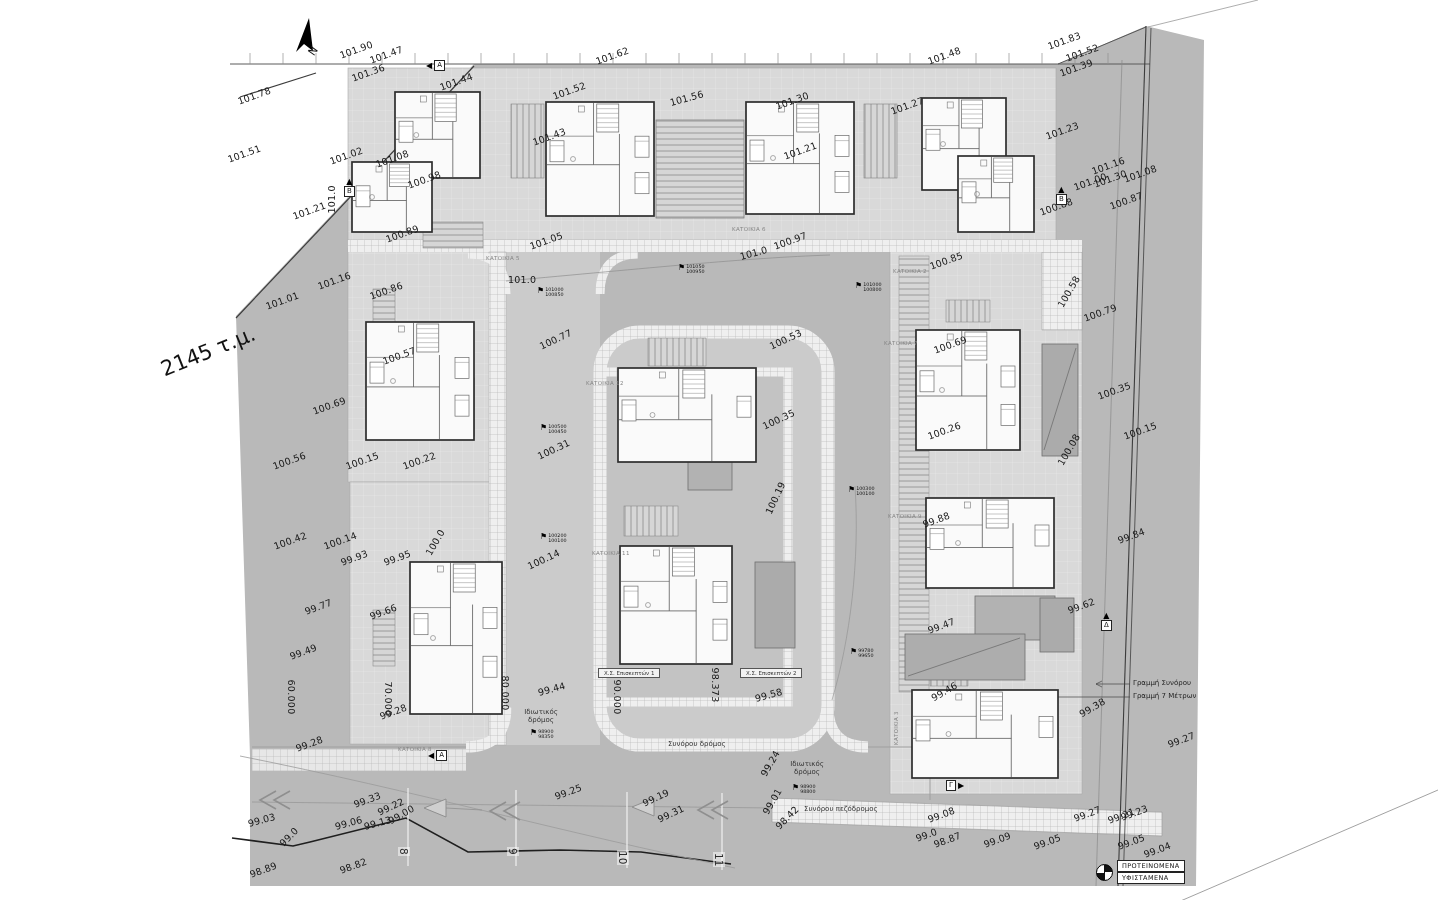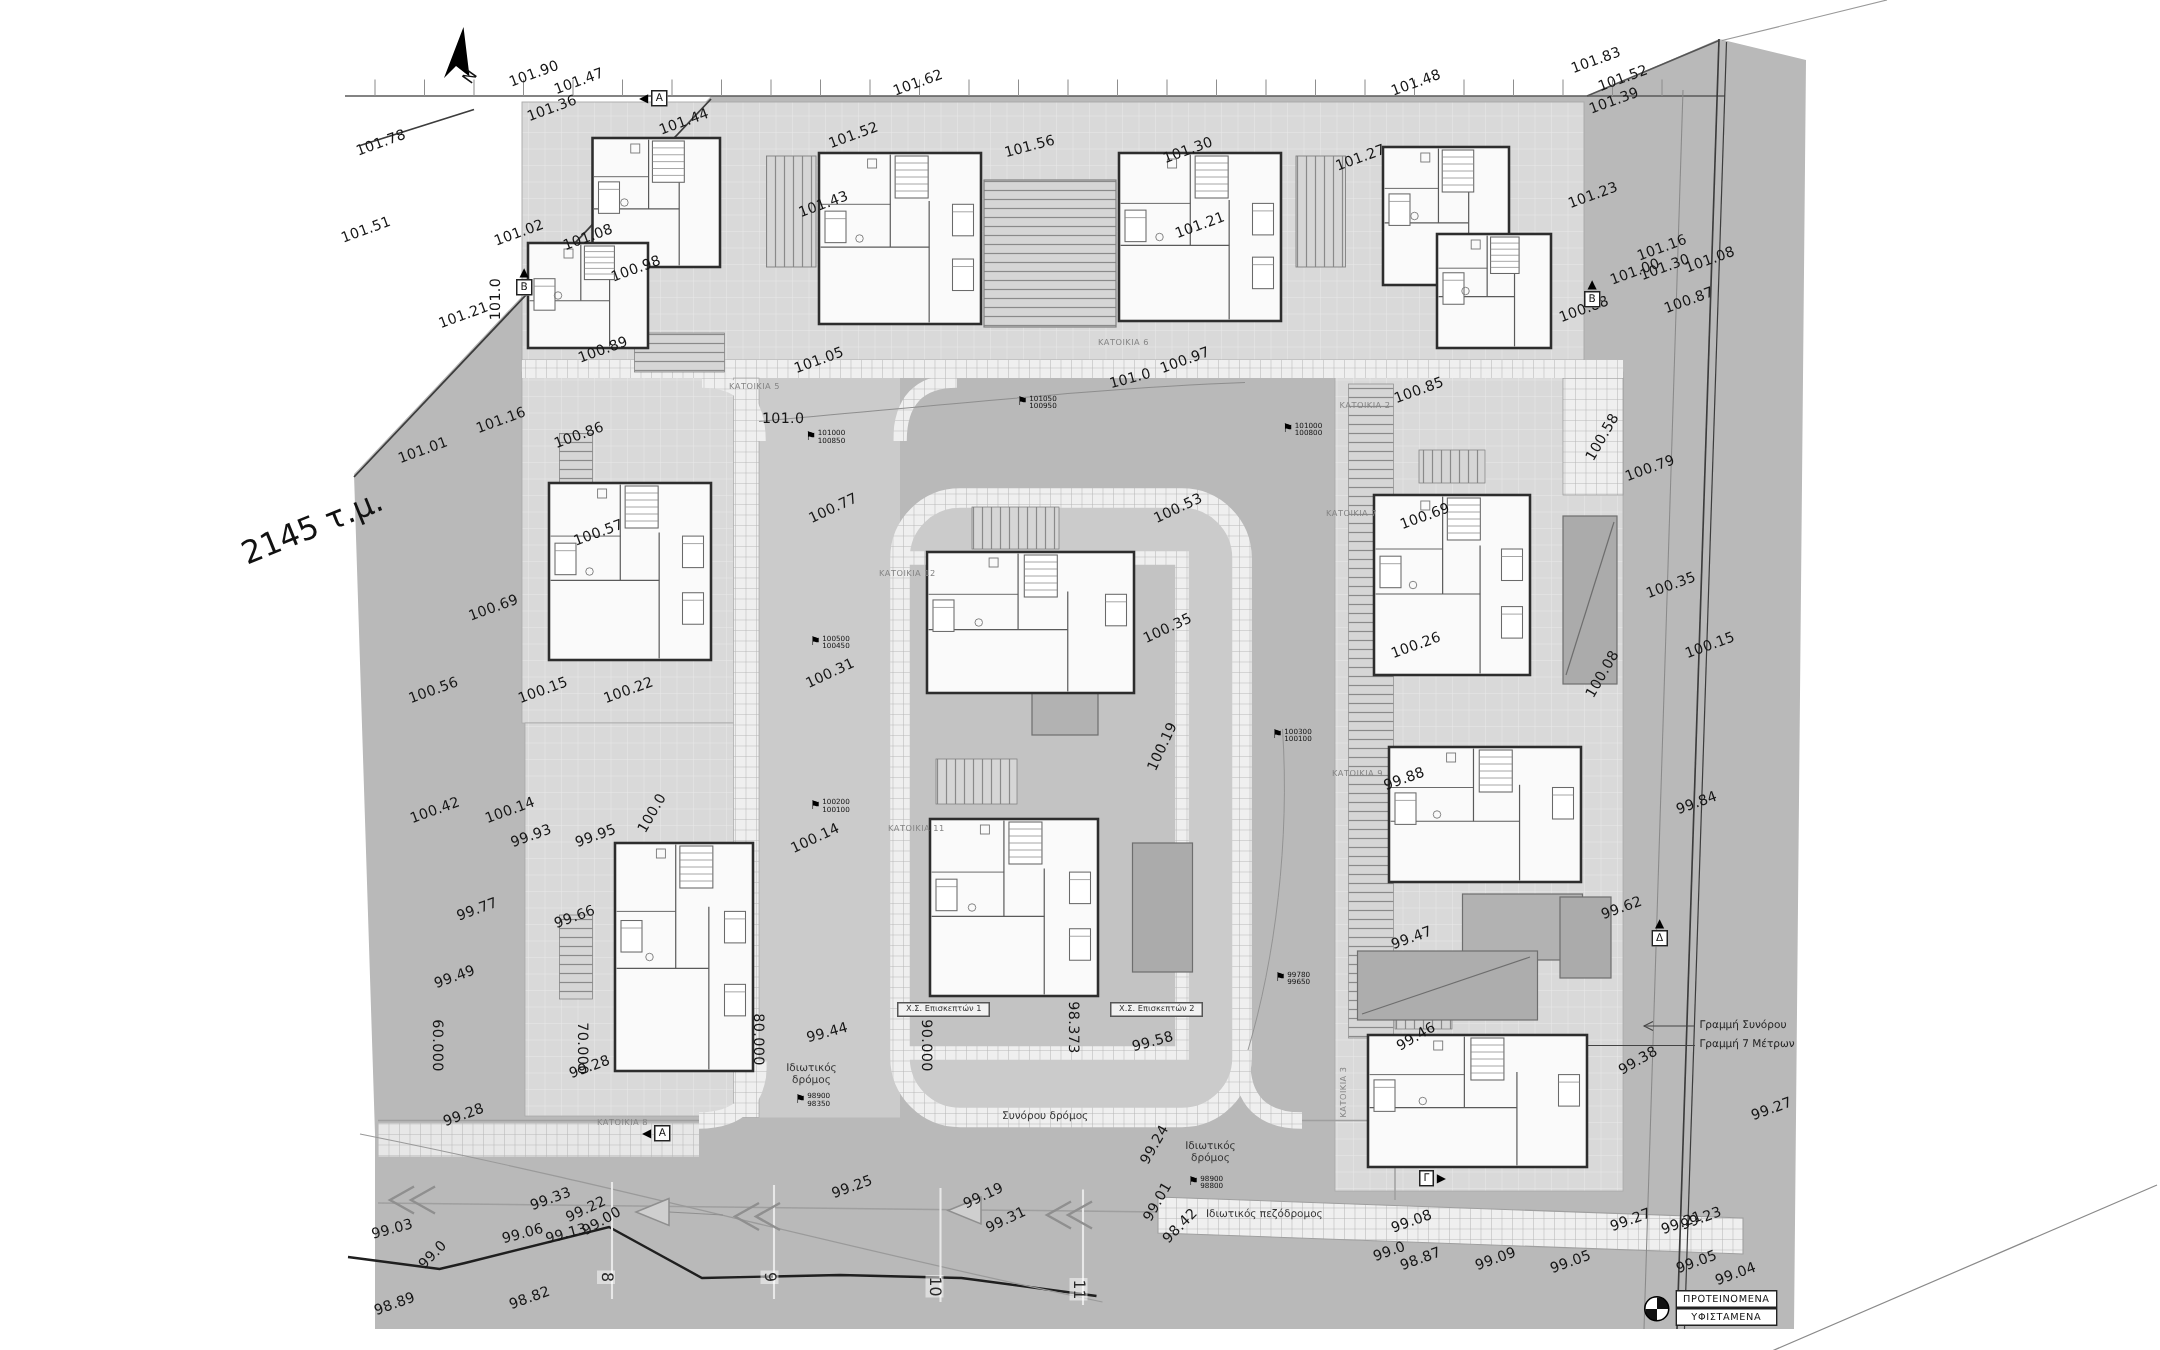--- a/index.html
+++ b/index.html
@@ -20,21 +20,21 @@
   .bm .flag{font-size:8px;line-height:8px;color:#000;}
   .bm .vals{display:flex;flex-direction:column;font-size:4.8px;line-height:5.4px;color:#111;}
   .marker{position:absolute;display:flex;align-items:center;gap:2px;z-index:3;}
   .marker.col{flex-direction:column;gap:0;align-items:center;}
   .marker .tri{font-size:8px;line-height:8px;color:#000;}
   .marker .box{border:.9px solid #222;background:#fff;font-size:7px;line-height:9px;padding:0 2px;color:#111;}
   .area{position:absolute;left:162px;top:358px;font-size:21px;color:#111;
         transform:rotate(-22deg);transform-origin:0 50%;z-index:3;}
   .north-n{position:absolute;left:311px;top:48px;font-size:11px;color:#111;
            transform:rotate(-55deg);transform-origin:0 50%;z-index:3;}
-  .legend{position:absolute;left:1096px;top:860px;display:flex;align-items:center;gap:4px;z-index:4;text-align:center;}
+  .legend{position:absolute;left:1096px;top:860px;display:flex;align-items:center;gap:4px;z-index:4;}
   .legend-sym{width:15px;height:15px;border-radius:50%;border:1px solid #000;
         background:conic-gradient(#111 0 90deg,#fff 90deg 180deg,#111 180deg 270deg,#fff 270deg 360deg);}
   .legend-box{border:.9px solid #222;background:#fff;font-size:6.5px;letter-spacing:.4px;
         padding:1px 4px;color:#111;}
 </style>
 </head>
 <body>
 
 <div id="stage">
 
@@ -564,21 +564,21 @@
     <span class="lbl house-name" style="left: 893px; top: 268px;">ΚΑΤΟΙΚΙΑ 2</span>
     <span class="lbl house-name" style="left: 884px; top: 340px;">ΚΑΤΟΙΚΙΑ 7</span>
     <span class="lbl house-name" style="left: 586px; top: 380px;">ΚΑΤΟΙΚΙΑ 12</span>
     <span class="lbl house-name" style="left: 592px; top: 550px;">ΚΑΤΟΙΚΙΑ 11</span>
     <span class="lbl house-name" style="left: 888px; top: 513px;">ΚΑΤΟΙΚΙΑ 9</span>
     <span class="lbl house-name" style="left: 398px; top: 746px;">ΚΑΤΟΙΚΙΑ 8</span>
     <span class="lbl house-name" style="left: 896px; top: 742px; transform: rotate(-90deg);">ΚΑΤΟΙΚΙΑ 3</span>
     <span class="lbl road two" style="left: 516px; top: 708px;">Ιδιωτικός δρόμος</span>
     <span class="lbl road two" style="left: 782px; top: 760px;">Ιδιωτικός δρόμος</span>
     <span class="lbl road" style="left: 668px; top: 740px;">Συνόρου δρόμος</span>
-    <span class="lbl road" style="left: 804px; top: 805px;">Ιδιωτικός πεζόδρομος</span>
+    <span class="lbl road" style="left: 804px; top: 805px;">Συνόρου πεζόδρομος</span>
     <span class="lbl parkbox" style="left: 598px; top: 668px;">Χ.Σ. Επισκεπτών 1</span>
     <span class="lbl parkbox" style="left: 740px; top: 668px;">Χ.Σ. Επισκεπτών 2</span>
     <span class="lbl bound" style="left: 1133px; top: 679px;">Γραμμή Συνόρου</span>
     <span class="lbl bound" style="left: 1133px; top: 692px;">Γραμμή 7 Μέτρων</span>
     <div class="bm" style="left: 537px; top: 287px;">
       <span class="flag">⚑</span>
       <span class="vals">
         <span>101000</span>
         <span>100850</span>
       </span>

